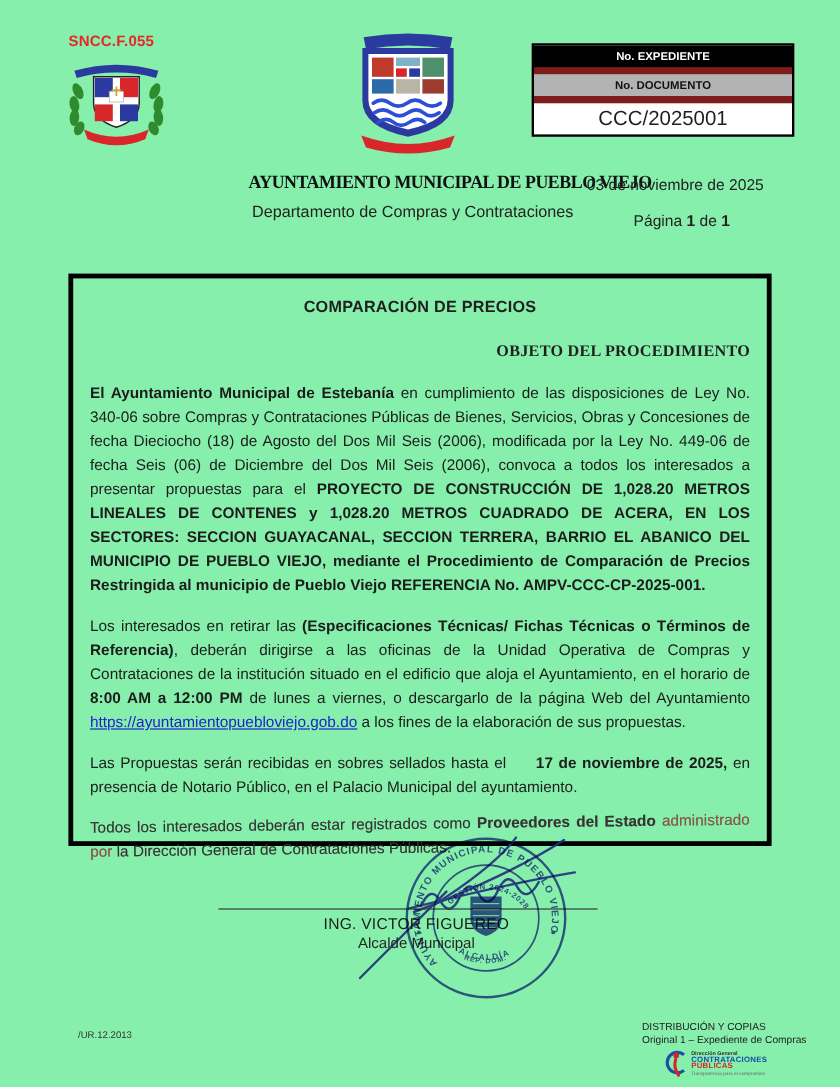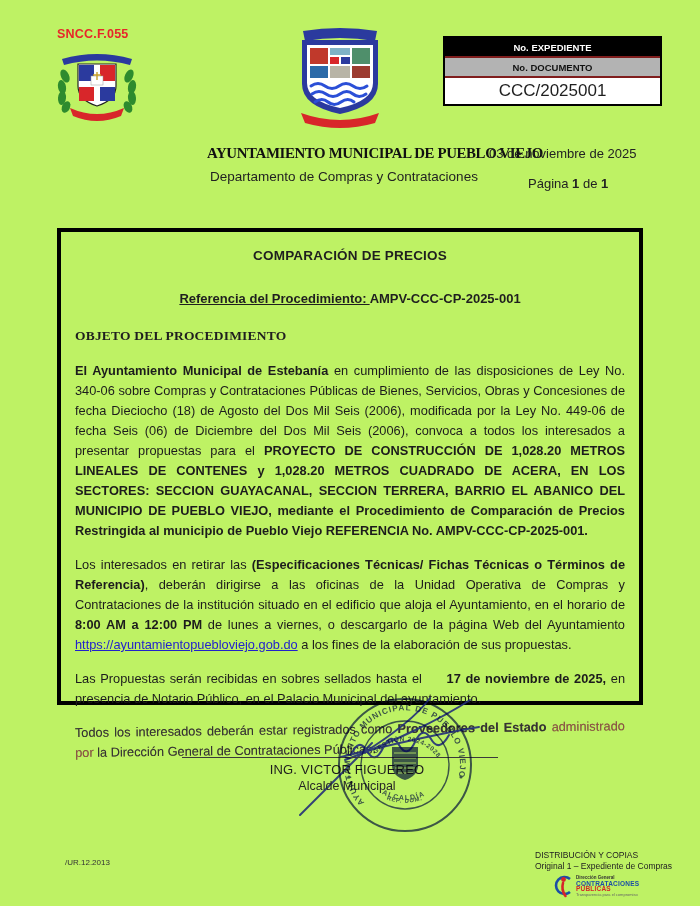--- a/index.html
+++ b/index.html
@@ -1,43 +1,43 @@
 <!DOCTYPE html>
 <html><head>
 <meta charset="utf-8">
 <style>
   html,body{margin:0;padding:0;background:#fff;}
-  .page{position:relative;width:700px;height:906px;background:#bef264;overflow:hidden;
+  .page{position:relative;width:700px;height:906px;background:#86efac;overflow:hidden;
         font-family:"Liberation Sans",sans-serif;color:#1f1f1f;}
 
   
   .form-code{position:absolute;left:57px;top:27px;font-size:12.5px;font-weight:bold;color:#e8262a;letter-spacing:.2px;}
   .dr-arms{position:absolute;left:48px;top:46px;}
   .muni-shield{position:absolute;left:285px;top:25px;}
 
   .ref-table{position:absolute;left:443px;top:36px;width:215px;border:2px solid #000;border-collapse:collapse;background:#fff;}
-  .ref-table .row{text-align:center;border-bottom:2px solid #7f1d1d;}
+  .ref-table .row{text-align:center;border-bottom:6px solid #7f1d1d;}
   .ref-table .row:last-child{border-bottom:none;}
   .rt-head{background:#000;color:#fff;font-size:9.5px;font-weight:bold;padding:4px 2px 3px;}
   .rt-head.gray{background:#b3b3b3;color:#111;}
   .rt-val-big{font-family:"Liberation Serif",serif;font-weight:bold;font-size:14px;padding:4px 2px;letter-spacing:-.3px;}
   .rt-val{font-size:17px;padding:3px 2px;}
 
   .org-name{position:absolute;left:207px;top:144px;font-family:"Liberation Serif",serif;
             font-weight:bold;font-size:15.5px;color:#111;letter-spacing:-.4px;transform:scaleX(.96);transform-origin:left;}
   .hdr-date{position:absolute;left:489px;top:146px;font-size:13px;color:#222;}
   .dept-name{position:absolute;left:210px;top:169px;font-size:13.5px;color:#222;}
   .page-label{position:absolute;left:528px;top:176px;font-size:13px;color:#222;}
 
   
   .doc-box{position:absolute;left:57px;top:228px;width:586px;height:477px;border:4px solid #000;
            box-sizing:border-box;padding:8px 14px 0;}
   .doc-title{text-align:center;font-size:13.5px;font-weight:bold;margin-top:8px;letter-spacing:.2px;}
   .doc-ref{text-align:center;font-size:13px;margin-top:28px;}
-  .doc-section{text-align:left;font-family:"Liberation Serif",serif;font-weight:bold;font-size:13.5px;margin-top:22px;letter-spacing:.2px;}
+  .doc-section{text-align:right;font-family:"Liberation Serif",serif;font-weight:bold;font-size:13.5px;margin-top:22px;letter-spacing:.2px;}
   .para{font-size:12.8px;line-height:20px;text-align:justify;margin-top:14px;color:#1c1c1c;}
   .para.first{margin-top:17px;}
   .para.scanned{color:#343434;transform:rotate(-0.7deg);transform-origin:left center;text-shadow:0 0 .4px rgba(90,60,50,.45);}
   .link{color:#2222cc;text-decoration:underline;cursor:pointer;}
 
   
   .sig-line{position:absolute;left:121px;top:525px;width:316px;border-top:1.6px solid #3a3a3a;}
   .sig-block{position:absolute;left:118px;top:529px;width:336px;text-align:center;line-height:17px;}
   .sig-name{font-size:13px;font-weight:normal;color:#1d1d1d;letter-spacing:.2px;}
   .sig-title{font-size:12.5px;color:#262626;}
@@ -109,21 +109,20 @@
     <div class="row rt-val">CCC/2025001</div>
   </div>
 
   <div class="org-name">AYUNTAMIENTO MUNICIPAL DE PUEBLO VIEJO</div>
   <div class="hdr-date">03 de noviembre de 2025</div>
   <div class="dept-name">Departamento de Compras y Contrataciones</div>
   <div class="page-label"><span>Página </span><span style="font-weight: bold;">1</span><span> de </span><span style="font-weight: bold;">1</span></div>
 
   <div class="doc-box">
     <div class="doc-title">COMPARACIÓN DE PRECIOS</div>
-    <div class="doc-ref"><span style="font-weight: bold; text-decoration: underline;">Referencia del Procedimiento: </span><span style="font-weight: bold;"> AMPV-CCC-CP-2025-001</span></div>
     <div class="doc-section">OBJETO DEL PROCEDIMIENTO</div>
 
     <p class="para first"><span style="font-weight: bold;">El Ayuntamiento Municipal de Estebanía</span><span> en cumplimiento de las disposiciones de Ley No. 340-06 sobre Compras y Contrataciones Públicas de Bienes, Servicios, Obras y Concesiones de fecha Dieciocho (18) de Agosto del Dos Mil Seis (2006), modificada por la Ley No. 449-06 de fecha Seis (06) de Diciembre del Dos Mil Seis (2006), convoca a todos los interesados a presentar propuestas para el </span><span style="font-weight: bold;">PROYECTO DE CONSTRUCCIÓN DE 1,028.20 METROS LINEALES DE CONTENES y 1,028.20 METROS CUADRADO DE ACERA, EN LOS SECTORES: SECCION GUAYACANAL, SECCION TERRERA, BARRIO EL ABANICO DEL MUNICIPIO DE PUEBLO VIEJO, mediante el Procedimiento de Comparación de Precios Restringida al municipio de Pueblo Viejo REFERENCIA No. AMPV-CCC-CP-2025-001.</span></p>
     <p class="para"><span>Los interesados en retirar las </span><span style="font-weight: bold;">(Especificaciones Técnicas/ Fichas Técnicas o Términos de Referencia)</span><span>, deberán dirigirse a las oficinas de la Unidad Operativa de Compras y Contrataciones de la institución situado en el edificio que aloja el Ayuntamiento, en el horario de </span><span style="font-weight: bold;">8:00 AM a 12:00 PM</span><span> de lunes a viernes, o descargarlo de la página Web del Ayuntamiento </span><span class="link">https://ayuntamientopuebloviejo.gob.do</span><span> a los fines de la elaboración de sus propuestas.</span></p>
     <p class="para"><span>Las Propuestas serán recibidas en sobres sellados hasta el </span><span style="font-weight: bold; margin-left: 20px;">17 de noviembre de 2025,</span><span> en presencia de Notario Público, en el Palacio Municipal del ayuntamiento.</span></p>
     <p class="para scanned"><span>Todos los interesados deberán estar registrados como </span><span style="font-weight: bold;">Proveedores del Estado</span><span style="color: rgb(141, 83, 69);"> </span><span style="color: rgb(141, 83, 69);">administrado por</span><span> la Dirección General de Contrataciones Públicas.</span></p>
 
     <svg class="sig-strokes" width="260" height="150" viewBox="0 0 260 150">
       <g stroke="#23307a" stroke-width="2" fill="none" stroke-linecap="round" opacity=".9">
         <path d="M229,13 C 200,32 150,56 104,73"></path>

